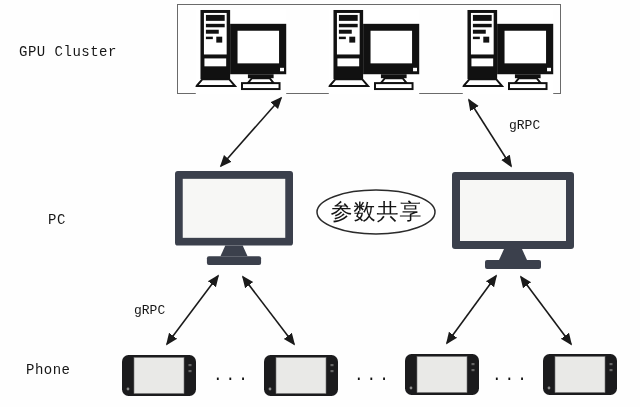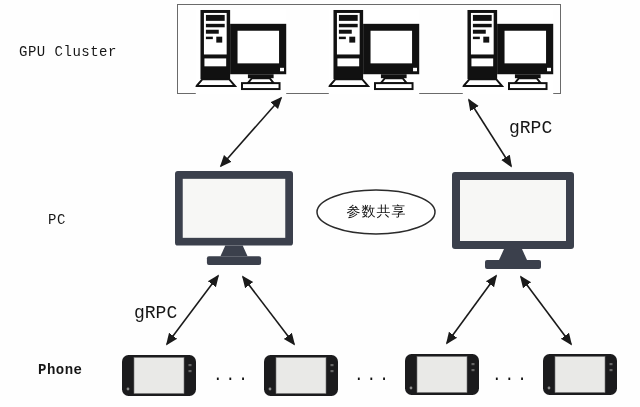--- a/index.html
+++ b/index.html
@@ -12,21 +12,21 @@
     color: #1a1a1a;
   }
   .abs { position: absolute; }
   .row-label {
     font-size: 14px;
     letter-spacing: 0.5px;
     color: #161616;
     white-space: nowrap;
   }
   .edge-label {
-    font-size: 18px;
+    font-size: 13px;
     color: #161616;
     white-space: nowrap;
   }
   .dots {
     width: 34px;
     text-align: center;
     font-size: 16px;
     letter-spacing: 3px;
     line-height: 20px;
     color: #111;
@@ -35,21 +35,21 @@
     left: 177px; top: 4px;
     width: 382px; height: 88px;
     border: 1px solid #6a6a6a;
   }
   .icon-svg { position: absolute; display: block; }
   #ellipse-label-box {
     left: 317px; top: 191px;
     width: 119px; height: 42px;
     display: flex; align-items: center; justify-content: center;
     font-family: "DejaVu Serif", "Liberation Serif", serif;
-    font-size: 14px;
+    font-size: 22px;
     letter-spacing: 1px;
     color: #141414;
   }
   #overlay { left: 0; top: 0; pointer-events: none; }
 </style>
 </head>
 <body>
 
 <div id="stage">
 
@@ -88,21 +88,21 @@
         <rect x="12" y="2.5" width="50" height="36" stroke="#777" stroke-width="0.6" fill="#e9e9e7"></rect>
         <circle cx="6" cy="34" r="1.4" fill="#8a8a8a"></circle>
         <rect x="66.5" y="9" width="3" height="2.2" fill="#666666"></rect>
         <rect x="66.5" y="15" width="3" height="2.2" fill="#666666"></rect>
       </symbol>
     </defs>
   </svg>
 
   <div class="abs row-label" style="left:19px; top:44px;">GPU Cluster</div>
   <div class="abs row-label" style="left:48px; top:212px;">PC</div>
-  <div class="abs row-label" style="left:38px; top:362px;font-weight:bold;">Phone</div>
+  <div class="abs row-label" style="left:26px; top:362px;">Phone</div>
 
   <div class="abs" id="cluster-box"></div>
 
   <svg class="icon-svg" style="left:195px; top:9px;" width="92" height="85" viewBox="0 0 92 86">
       <use href="#sym-computer"></use>
     </svg>
   <svg class="icon-svg" style="left:328px; top:9px;" width="92" height="85" viewBox="0 0 92 86">
       <use href="#sym-computer"></use>
     </svg>
   <svg class="icon-svg" style="left:462px; top:9px;" width="92" height="85" viewBox="0 0 92 86">

